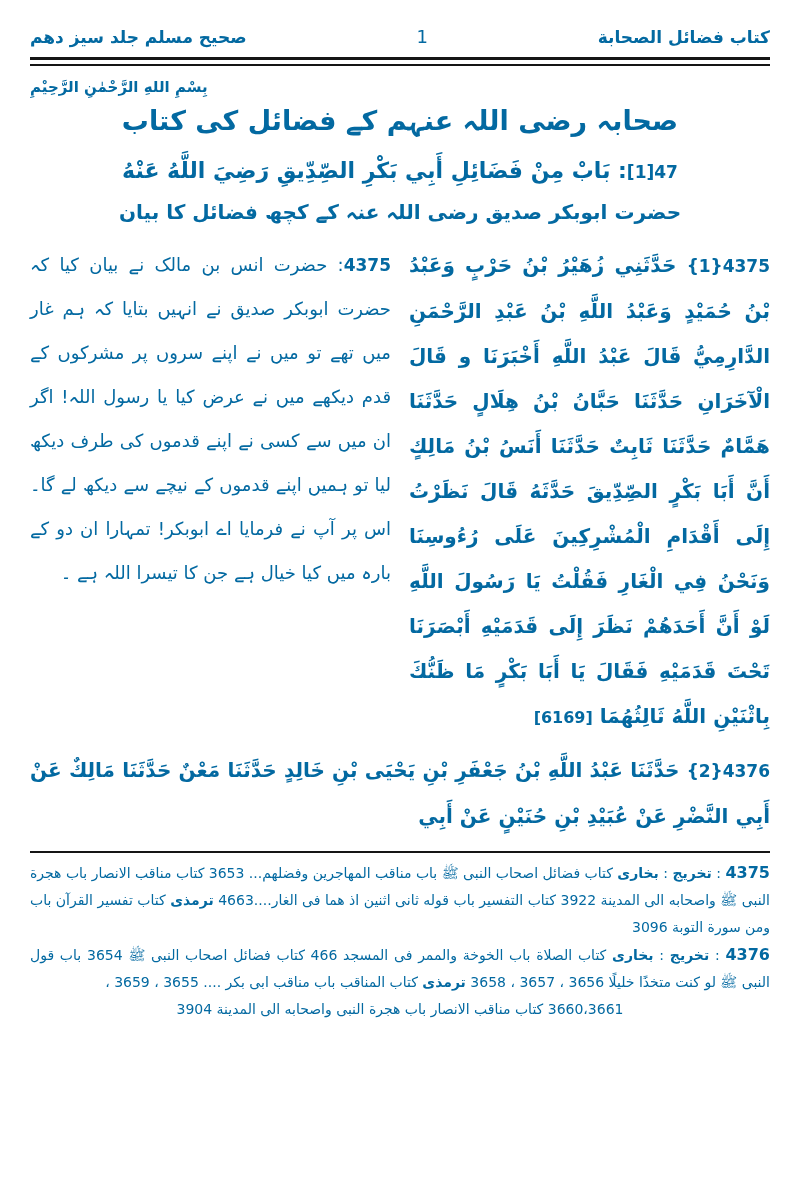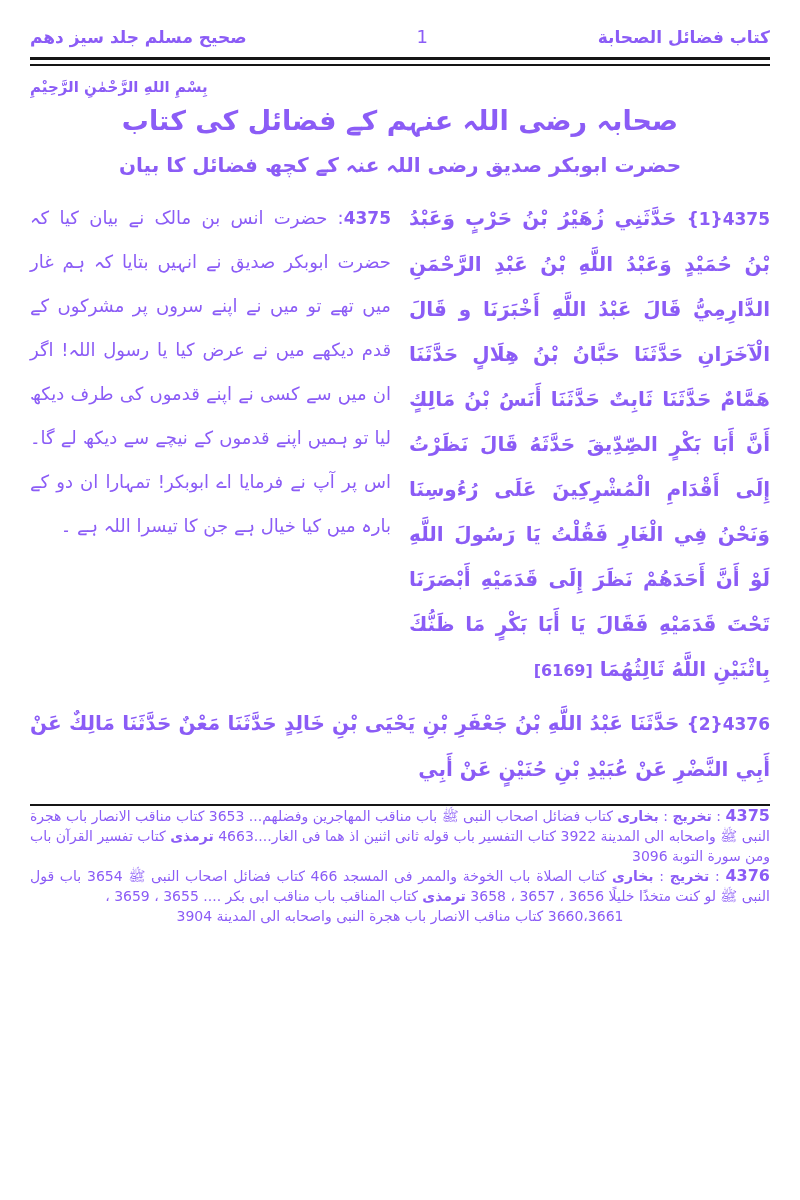--- a/index.html
+++ b/index.html
@@ -1,17 +1,17 @@
 <!DOCTYPE html>
 <html lang="ur"><head>
 <meta charset="utf-8">
 <style>
   html,body{margin:0;padding:0;background:#e8e8e8;}
   .page{
-    width:800px;height:1200px;margin:0 auto;background:#ffffff;color:#8b5cf6;
+    width:800px;height:1200px;margin:0 auto;background:#ffffff;color:#0369a1;
     box-sizing:border-box;padding:26px 30px 0 30px;overflow:hidden;
     font-family:"DejaVu Sans",sans-serif;
   }
   
   .header{display:flex;flex-direction:row-reverse;justify-content:space-between;align-items:baseline;
     font-size:17px;font-weight:bold;direction:rtl;}
   .header .h-item{white-space:nowrap;}
   .header .h-page{font-size:18px;font-weight:normal;font-family:"DejaVu Sans",sans-serif;}
   .double-rule{margin-top:10px;height:4px;border-top:3px solid #151515;border-bottom:2px solid #151515;}
   
@@ -24,21 +24,21 @@
   .body-rows{margin-top:16px;}
   .h-row{display:flex;direction:ltr;gap:18px;align-items:flex-start;}
   .h-row + .h-row{margin-top:8px;}
   .col{flex:1 1 0;min-width:0;direction:rtl;text-align:justify;}
   .col-urdu{font-size:18px;line-height:44px;font-weight:normal;}
   .col-arabic{font-size:20px;line-height:45px;font-weight:bold;}
   .hnum{font-family:"DejaVu Sans",sans-serif;font-weight:bold;font-size:17px;}
   .href{font-weight:bold;font-size:16px;}
   
   .footer-divider{margin-top:12px;border-top:2px solid #151515;}
-  .footer{margin-top:0;direction:rtl;text-align:justify;font-size:14px;line-height:20px;}
+  .footer{margin-top:6px;direction:rtl;text-align:justify;font-size:14px;line-height:27px;}
   .footer p{margin:0;}
   .footer .centered{text-align:center;}
   .fnum{font-weight:bold;font-size:16px;font-family:"DejaVu Sans",sans-serif;}
   .fb{font-weight:bold;}
 </style>
 </head>
 <body>
 
 <div class="page">
 
@@ -48,20 +48,21 @@
     <div class="h-item">كتاب فضائل الصحابة</div>
   </div>
 
   <div class="double-rule"></div>
 
   <div class="bismillah">بِسْمِ اللهِ الرَّحْمٰنِ الرَّحِيْمِ</div>
 
 
   <div class="urdu-subtitle">صحابہ رضی اللہ عنہم کے فضائل کی کتاب</div>
 
+  <div class="chapter-heading"><span class="hnum" dir="ltr">[1]47</span><span>: بَابْ مِنْ فَضَائِلِ أَبِي بَكْرِ الصِّدِّيقِ رَضِيَ اللَّهُ عَنْهُ</span></div>
 
   <div class="chapter-urdu">حضرت ابوبکر صدیق رضی اللہ عنہ کے کچھ فضائل کا بیان</div>
 
   <div class="body-rows">
 
     <div class="h-row">
       <div class="col col-urdu"><span class="hnum">4375</span><span>: حضرت انس بن مالک نے بیان کیا کہ حضرت ابوبکر صدیق نے انہیں بتایا کہ ہم غار میں تھے تو میں نے اپنے سروں پر مشرکوں کے قدم دیکھے میں نے عرض کیا یا رسول اللہ! اگر ان میں سے کسی نے اپنے قدموں کی طرف دیکھ لیا تو ہمیں اپنے قدموں کے نیچے سے دیکھ لے گا۔ اس پر آپ نے فرمایا اے ابوبکر! تمہارا ان دو کے بارہ میں کیا خیال ہے جن کا تیسرا اللہ ہے ۔</span></div>
       <div class="col col-arabic"><span class="hnum" dir="ltr">{1}4375</span><span> حَدَّثَنِي زُهَيْرُ بْنُ حَرْبٍ وَعَبْدُ بْنُ حُمَيْدٍ وَعَبْدُ اللَّهِ بْنُ عَبْدِ الرَّحْمَنِ الدَّارِمِيُّ قَالَ عَبْدُ اللَّهِ أَخْبَرَنَا و قَالَ الْآخَرَانِ حَدَّثَنَا حَبَّانُ بْنُ هِلَالٍ حَدَّثَنَا هَمَّامٌ حَدَّثَنَا ثَابِتٌ حَدَّثَنَا أَنَسُ بْنُ مَالِكٍ أَنَّ أَبَا بَكْرٍ الصِّدِّيقَ حَدَّثَهُ قَالَ نَظَرْتُ إِلَى أَقْدَامِ الْمُشْرِكِينَ عَلَى رُءُوسِنَا وَنَحْنُ فِي الْغَارِ فَقُلْتُ يَا رَسُولَ اللَّهِ لَوْ أَنَّ أَحَدَهُمْ نَظَرَ إِلَى قَدَمَيْهِ أَبْصَرَنَا تَحْتَ قَدَمَيْهِ فَقَالَ يَا أَبَا بَكْرٍ مَا ظَنُّكَ بِاثْنَيْنِ اللَّهُ ثَالِثُهُمَا </span><span class="href" dir="ltr">[6169]</span></div>
     </div>
 

